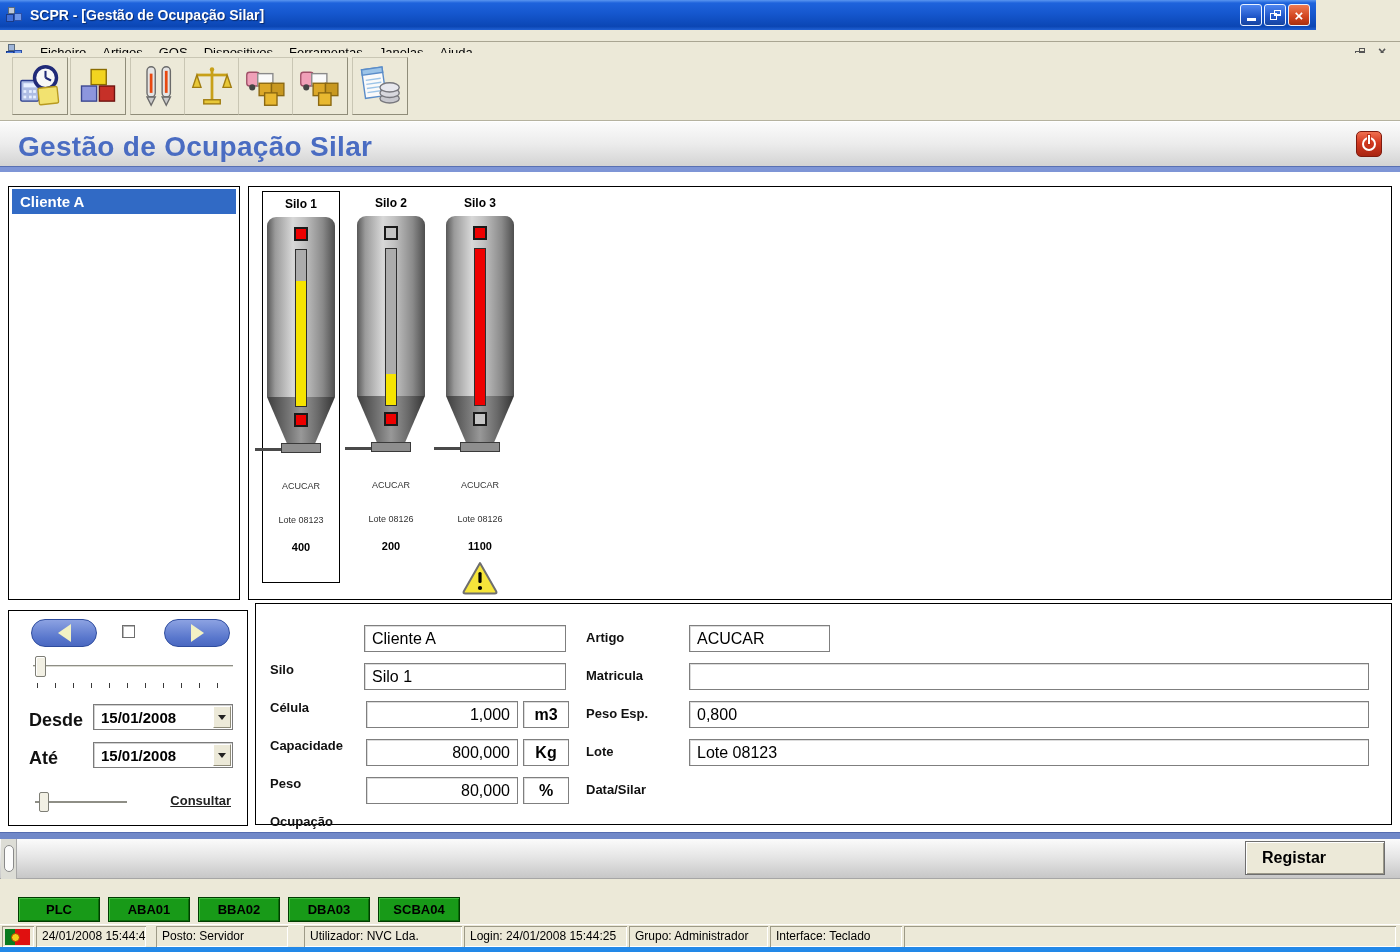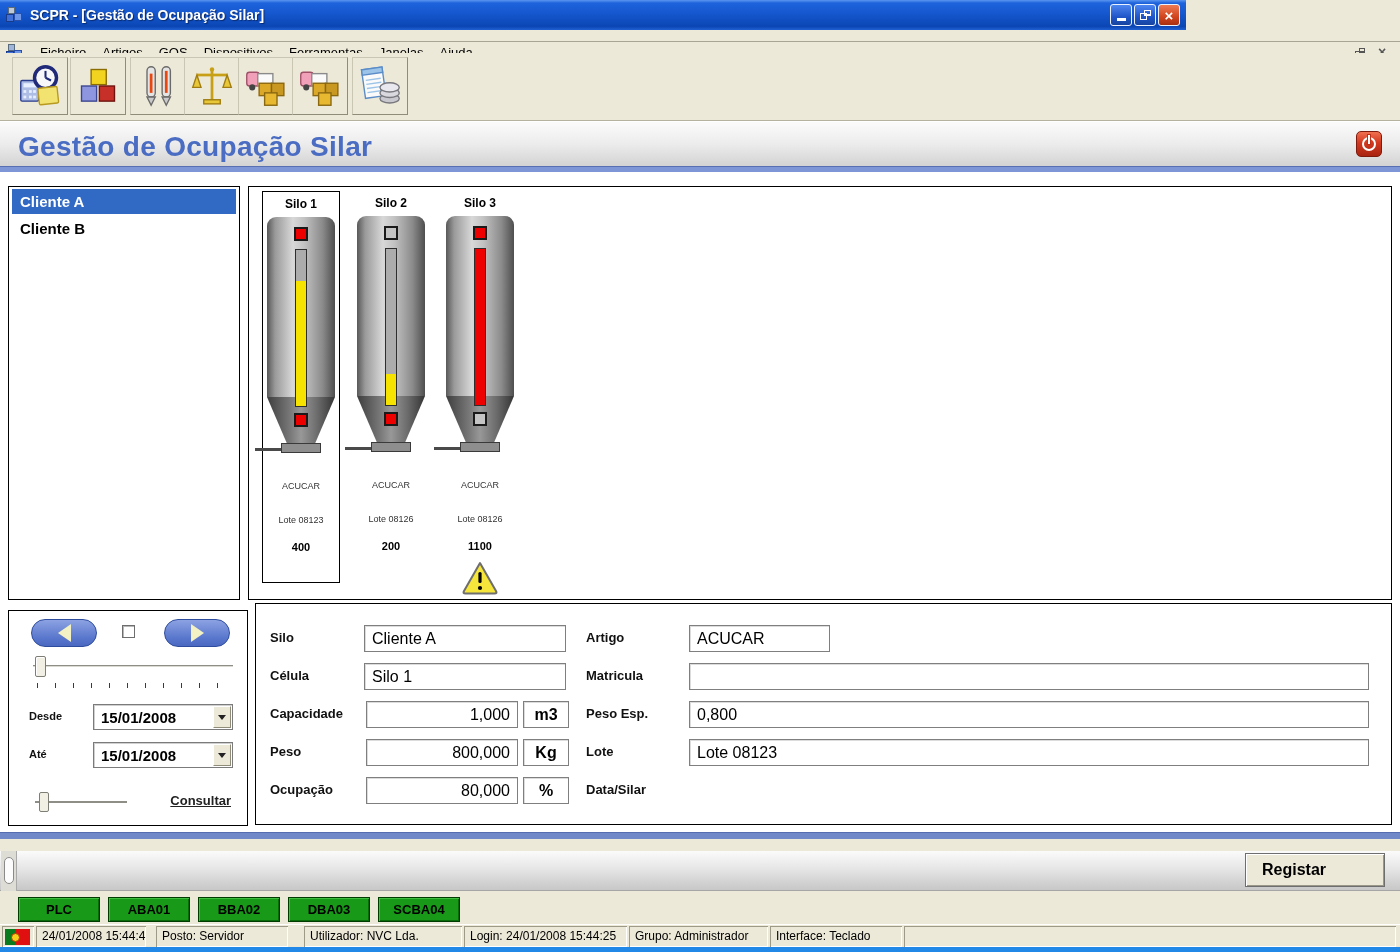--- a/index.html
+++ b/index.html
@@ -1,20 +1,20 @@
 <!DOCTYPE html>
 <html><head>
 <meta charset="utf-8">
 <style>
   * { margin:0; padding:0; box-sizing:border-box; }
   body { font-family:"Liberation Sans",sans-serif; background:#c0c0c0; }
   .screen { position:relative; width:1400px; height:952px; background:#ECE9D8; overflow:hidden; font-family:"Liberation Sans",sans-serif; }
 
   
-  .titlebar { position:absolute; left:0; top:0; width:1186px; height:30px;
+  .titlebar { position:absolute; left:0; top:0; width:1316px; height:30px;
     background:linear-gradient(180deg,#5A96F0 0%,#1E63DC 10%,#1557CE 45%,#0B46B4 88%,#2060D2 100%);
     display:flex; align-items:center; padding:0 6px; }
   .titlebar .title { color:#fff; font-weight:bold; font-size:14px; margin-left:6px; text-shadow:1px 1px 1px #0a2a6a; }
   .appicon { position:relative; width:18px; height:18px; flex:0 0 18px; }
   .appicon i { position:absolute; display:block; }
   .appicon .c1 { left:2px; top:1px; width:7px; height:7px; background:#BFC9D8; border:1px solid #5A6B7E; }
   .appicon .c2 { left:0; top:8px; width:8px; height:8px; background:#3F6FD8; border:1px solid #1A3B88; }
   .appicon .c3 { left:8px; top:7px; width:8px; height:8px; background:#6E97E8; border:1px solid #2A4FA8; }
   .winbtns { margin-left:auto; display:flex; gap:2px; }
   .winbtn { width:22px; height:22px; border-radius:3px; border:1px solid #EAF2FF;
@@ -98,46 +98,46 @@
   .tri-left { width:0; height:0; border-top:9px solid transparent; border-bottom:9px solid transparent; border-right:13px solid #F2F2C4; }
   .tri-right { width:0; height:0; border-top:9px solid transparent; border-bottom:9px solid transparent; border-left:13px solid #F2F2C4; }
   .checkbox { position:absolute; left:113px; top:14px; width:13px; height:13px; background:#fff;
     border:1px solid #6E6E6E; box-shadow:inset 1px 1px 0 #B8B8B8; }
   .slider-track { position:absolute; left:24px; top:54px; width:200px; height:3px; background:#DADAD2;
     border-top:1px solid #8E8E86; border-bottom:1px solid #fff; }
   .slider-thumb { position:absolute; left:26px; top:45px; width:11px; height:21px; background:#F2F0E4;
     border:1px solid #7E7E76; border-radius:2px; box-shadow:inset 1px 1px 0 #fff; }
   .ticks { position:absolute; left:28px; top:72px; width:198px; height:5px;
     background:repeating-linear-gradient(90deg,#3A3A3A 0 1px,transparent 1px 18px); }
-  .nav-label { position:absolute; left:20px; font-size:11px; font-weight:bold; color:#111; }
+  .nav-label { position:absolute; left:20px; font-size:18px; font-weight:bold; color:#111; }
   .combo { position:absolute; left:84px; width:140px; height:26px; background:#fff; border:1px solid #7B7B7B; box-shadow:inset 1px 1px 0 #D0D0D0; }
   .combo .val { position:absolute; left:7px; top:4px; font-size:15px; font-weight:bold; color:#000; }
   .combo .drop { position:absolute; right:1px; top:1px; width:18px; height:22px; background:#ECE9D8;
     border:1px solid #fff; border-right-color:#8F8C79; border-bottom-color:#8F8C79; display:flex; align-items:center; justify-content:center; }
   .combo .drop i { width:0; height:0; border-left:4px solid transparent; border-right:4px solid transparent; border-top:5px solid #222; }
   .mini-track { position:absolute; left:26px; top:190px; width:92px; height:2px; background:#8E8E86; box-shadow:0 1px 0 #fff; }
   .mini-thumb { position:absolute; left:30px; top:181px; width:10px; height:20px; background:#F2F0E4;
     border:1px solid #7E7E76; border-radius:2px; }
   .consultar { position:absolute; right:16px; top:182px; font-size:13px; font-weight:bold; color:#222; text-decoration:underline; }
 
   
   .form-panel { position:absolute; left:255px; top:431px; width:1137px; height:222px; background:#fff; border:1px solid #000; }
   .flabel { position:absolute; font-size:13px; font-weight:bold; color:#111; height:26px; line-height:26px; }
   .tfield { position:absolute; height:27px; background:#fff; border:1px solid #7F7F7F;
     box-shadow:inset 1px 1px 0 #DCDCDC; font-size:16px; color:#000; line-height:25px; padding:0 7px; white-space:nowrap; overflow:hidden; }
   .tfield.num { text-align:right; }
   .tfield.unit { text-align:center; font-weight:bold; padding:0; }
   .r1 { top:21px; } .r2 { top:59px; } .r3 { top:97px; } .r4 { top:135px; } .r5 { top:173px; }
-  .lcol-label { left:14px; width:92px; }
+  .lcol-label { left:14px; width:92px;margin-top:32px; }
   .rcol-label { left:330px; width:96px; }
 
   
   .bluebar { position:absolute; left:0; top:832px; width:1400px; height:7px; background:#7088C8; border-top:1px solid #546CB0; }
   .grayband { position:absolute; left:0; top:839px; width:1400px; height:40px;
-    background:linear-gradient(180deg,#FBFBFB,#E6E6E6 45%,#C7C7C7 100%); border-bottom:1px solid #A6A6A6;margin-top:12px; }
+    background:linear-gradient(180deg,#FBFBFB,#E6E6E6 45%,#C7C7C7 100%); border-bottom:1px solid #A6A6A6; }
   .vslider-track { position:absolute; left:1px; top:0; width:16px; height:40px; background:#DDDDD6; border-right:1px solid #AAA; }
   .vslider-thumb { position:absolute; left:4px; top:6px; width:10px; height:27px; background:#FCFCFC; border:1px solid #8A8A8A; border-radius:5px; }
   .registar-btn { position:absolute; left:1245px; top:2px; width:140px; height:34px; background:#ECE9D8;
     border:1px solid #6E6E6E; box-shadow:inset 1px 1px 0 #fff, inset -1px -1px 0 #9A9788;
     font-size:16px; font-weight:bold; color:#000; line-height:32px; padding-left:16px; }
 
   
   .dev-btn { position:absolute; top:897px; width:82px; height:25px; background:#189A18;
     border:1px solid #003C00; box-shadow:inset 1px 1px 0 #3FBE3F, inset -1px -1px 0 #0A6B0A;
     color:#000; font-size:13px; font-weight:bold; text-align:center; line-height:23px; }
@@ -300,21 +300,20 @@
           <i></i>
         </span>
     </span>
   </div>
   <div class="blueline"></div>
 
   <div class="mainarea">
 
     <div class="clients-panel">
       <div class="client-item selected">Cliente A</div>
-      <div class="client-item">Cliente B</div>
     </div>
 
     <div class="silos-panel">
 
       <div class="silo-col selected" style="left:13px">
         <div class="silo-label">Silo 1</div>
         <div class="silo-graphic">
           <div class="silo-body"></div>
           <div class="silo-funnel"></div>
           <div class="silo-pipe"></div>

